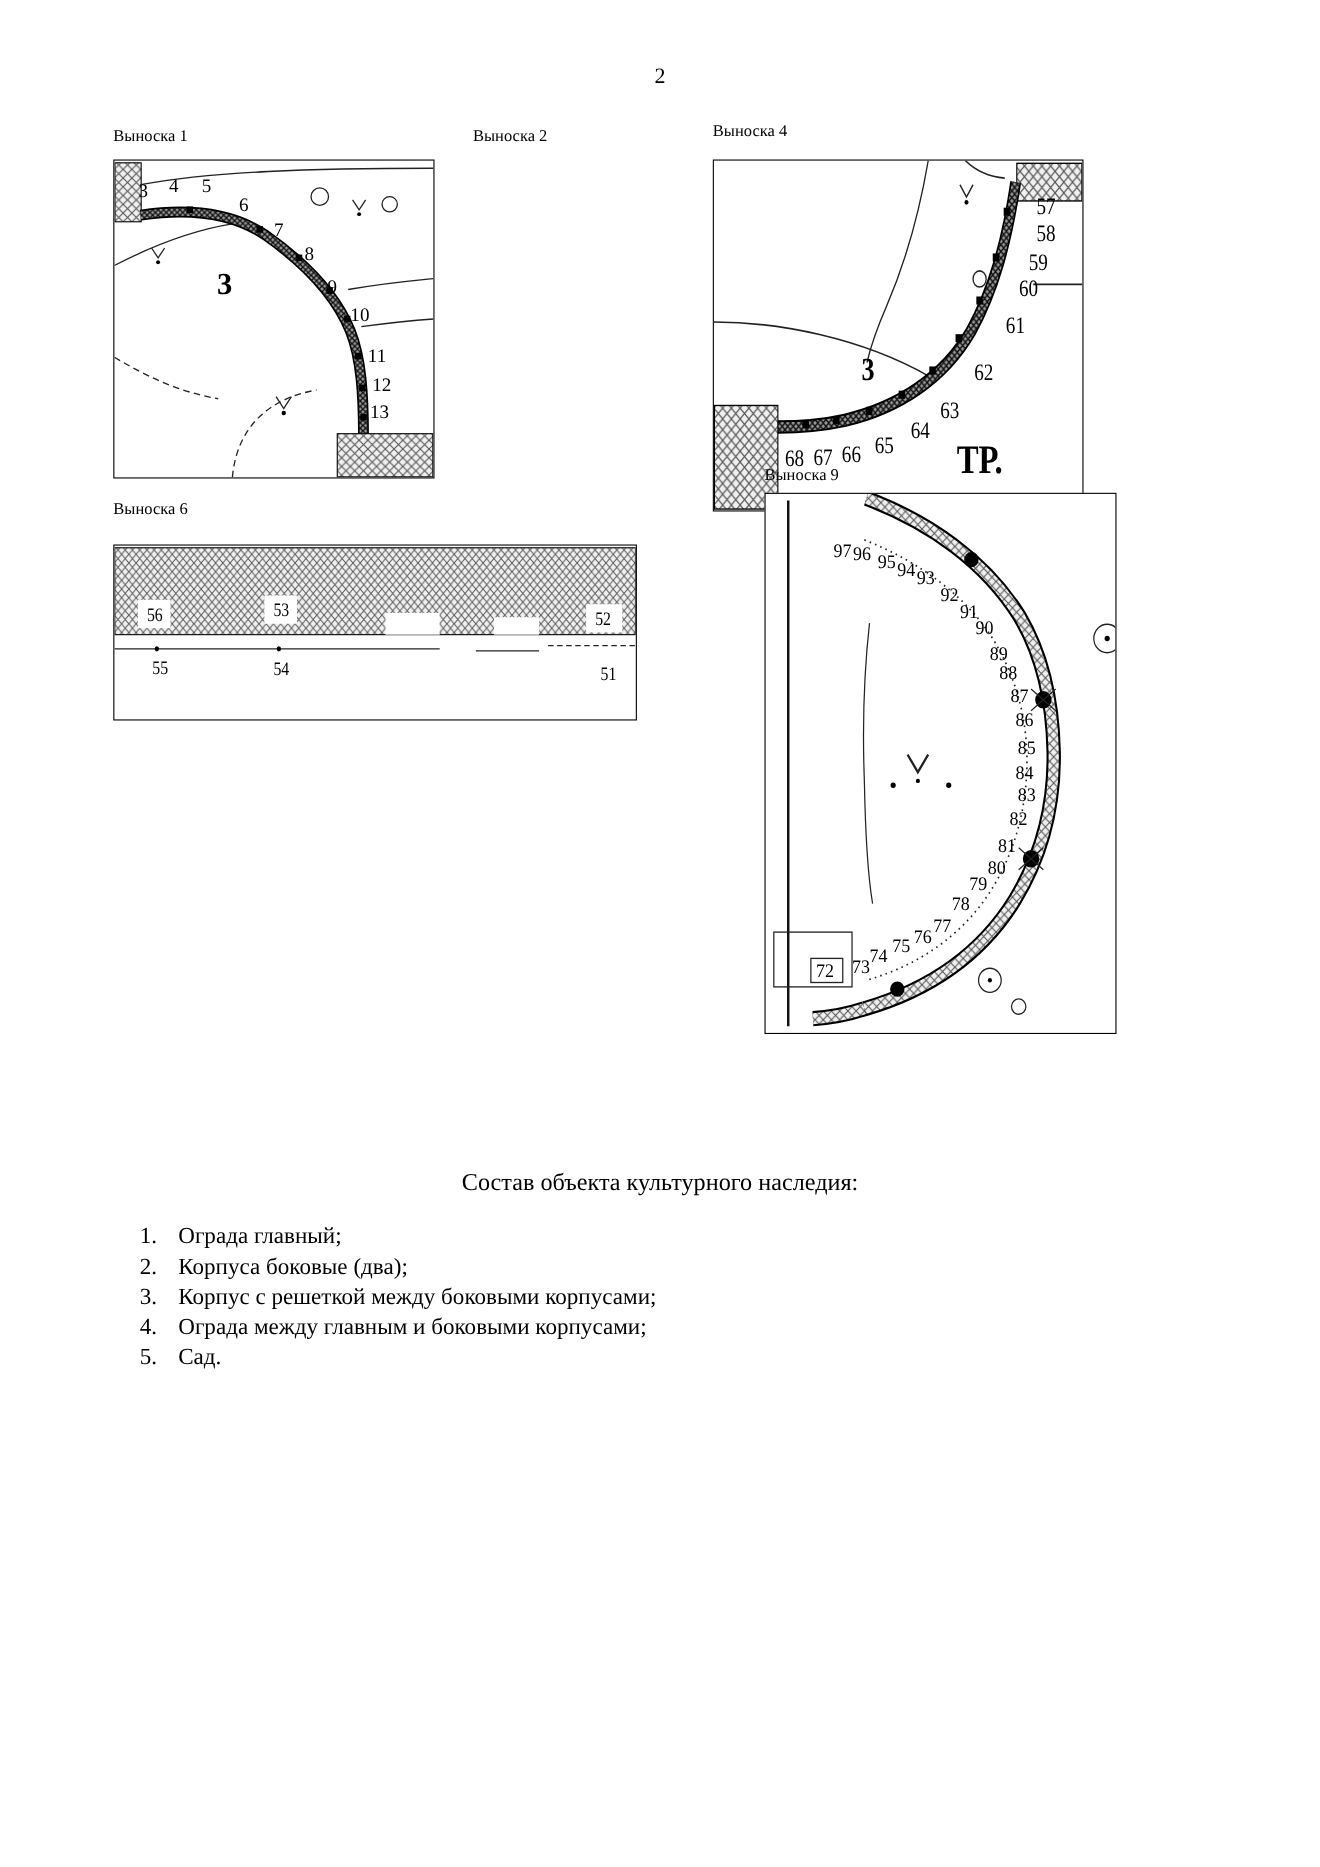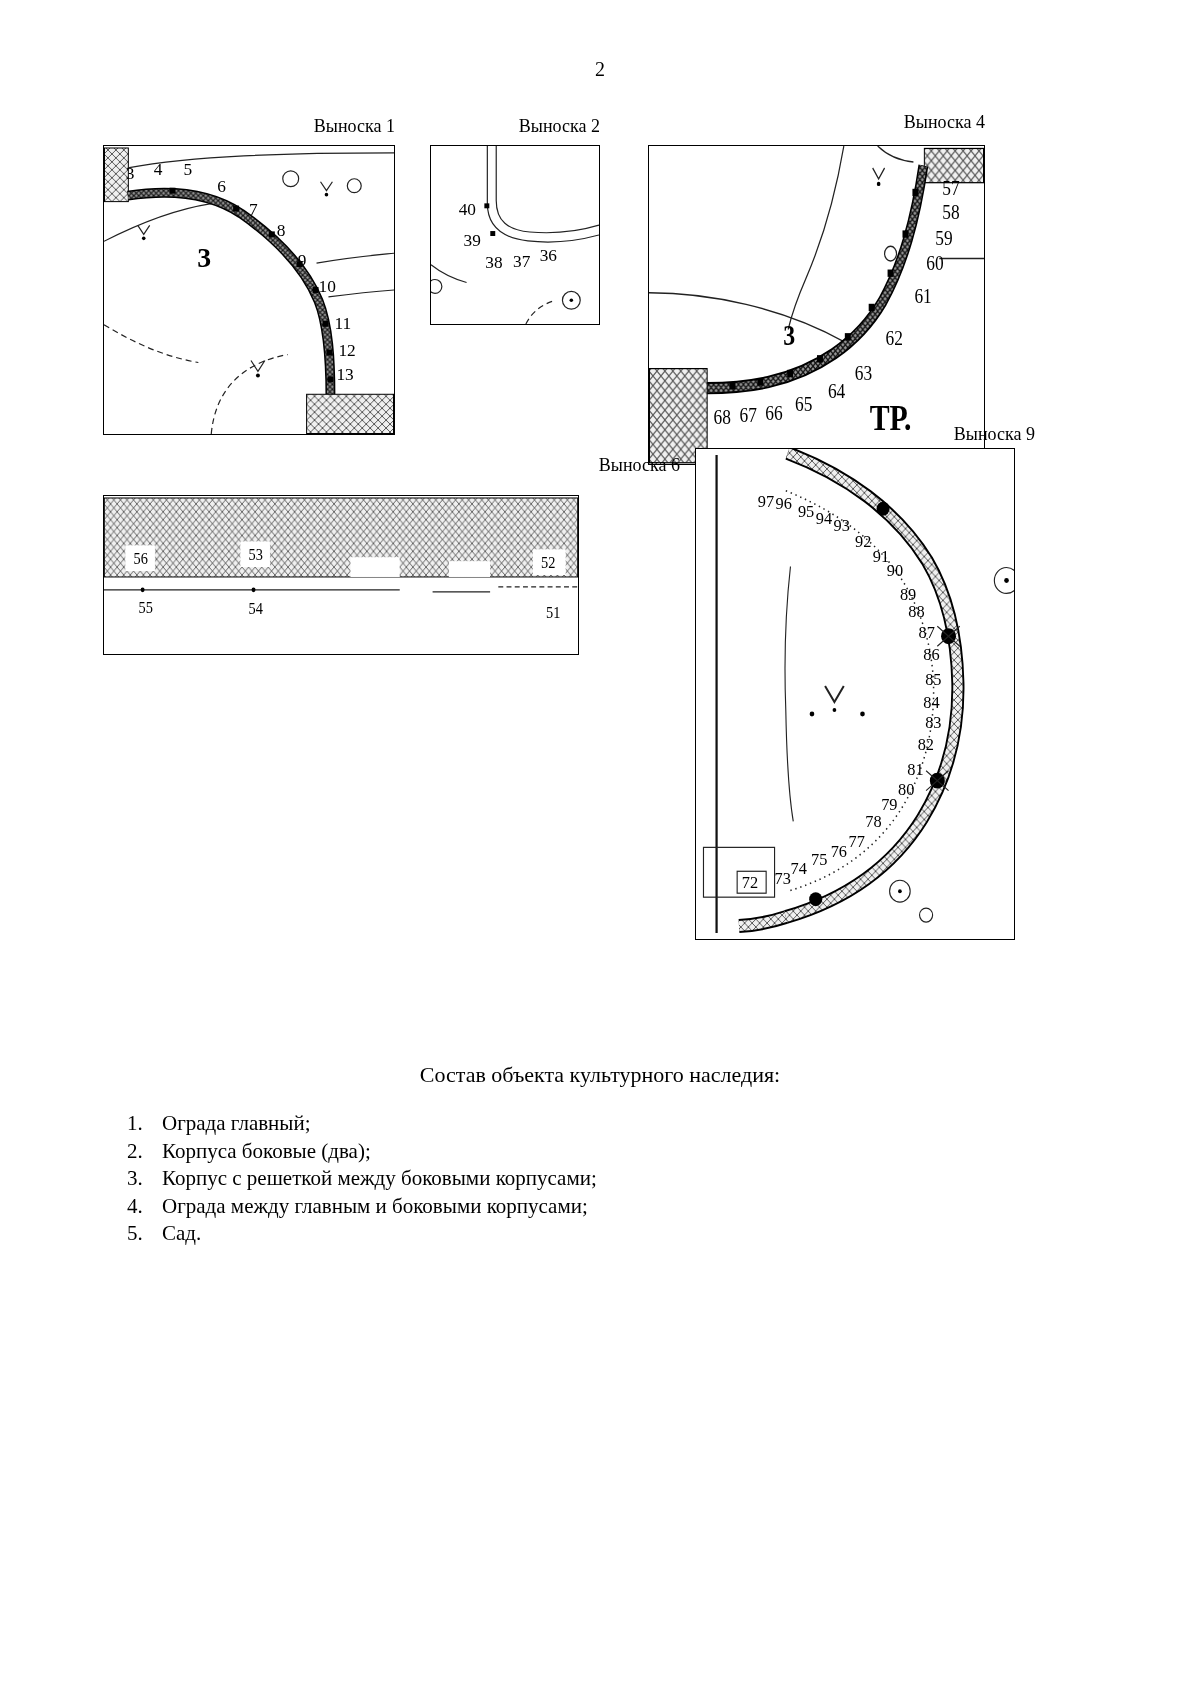--- a/index.html
+++ b/index.html
@@ -3,21 +3,21 @@
 <meta charset="utf-8">
 <style>
   html,body{margin:0;padding:0;background:#888;}
   .page{
     position:relative;width:1200px;height:1697px;margin:0 auto;
     background:#fff;color:#000;
     font-family:"Liberation Serif","DejaVu Serif",serif;
     overflow:hidden;
   }
   .page-number{position:absolute;left:0;right:0;top:58px;text-align:center;font-size:20px;}
-  .fig-title{position:absolute;text-align:right;font-size:18px;}
+  .fig-title{position:absolute;text-align:left;font-size:15px;}
   .map-box{position:absolute;border:1px solid #000;box-sizing:border-box;background:#fff;}
   .map-box svg{display:block;width:100%;height:100%;}
 
   svg text{font-family:"Liberation Serif","DejaVu Serif",serif;fill:#000;}
   .lbl text{font-size:17.5px;}
   .thin{fill:none;stroke:#222;stroke-width:1.2px;}
   .thick{fill:none;stroke:#111;stroke-width:2.4px;}
   .dash{stroke-dasharray:6 4;}
   .dot{fill:none;stroke:#222;stroke-width:1.6px;stroke-dasharray:1.5 4;}
   .pt{fill:#000;}
@@ -92,40 +92,20 @@
           <text x="216" y="147">10</text>
           <text x="232" y="184">11</text>
           <text x="236" y="211">12</text>
           <text x="234" y="236">13</text>
           <text x="94" y="122" style="font-size: 28px; font-weight: bold;">3</text>
         </g>
     </svg>
   </div>
 
   <div class="fig-title" style="left:430px;top:116px;width:170px">Выноска 2</div>
-  <div class="map-box" style="left:430px;top:145px;width:170px;height:180px">
-    <svg viewBox="0 0 170 180" preserveAspectRatio="none">
-      <path d="M57 0 L57 58 C 57 82, 72 93, 98 96 C 124 99, 148 96, 170 90" class="thin"></path>
-      <path d="M66 0 L66 55 C 66 76, 78 85, 100 87 C 124 89, 150 86, 170 80" class="thin"></path>
-      <rect class="pt" x="54" y="58" width="5" height="5"></rect>
-      <rect class="pt" x="60" y="86" width="5" height="5"></rect>
-      <path d="M0 120 C 10 128, 22 134, 36 138" class="thin"></path>
-      <circle cx="4" cy="142" r="7" class="thin"></circle>
-      <circle cx="142" cy="156" r="9" class="thin"></circle>
-      <circle cx="142" cy="156" r="1.8"></circle>
-      <path d="M96 180 C 102 168, 112 160, 126 156" class="thin dash"></path>
-      <g class="lbl">
-          <text x="28" y="70">40</text>
-          <text x="33" y="101">39</text>
-          <text x="55" y="123">38</text>
-          <text x="83" y="122">37</text>
-          <text x="110" y="116">36</text>
-        </g>
-    </svg>
-  </div>
 
   <div class="fig-title" style="left:648px;top:112px;width:337px">Выноска 4</div>
   <div class="map-box" style="left:648px;top:145px;width:337px;height:320px">
     <svg viewBox="0 0 337 260" preserveAspectRatio="none">
       <rect x="277" y="2" width="59.5" height="28" fill="url(#xh)" stroke="#000"></rect>
       <path d="M196 0 C 188 38, 176 74, 158 108 C 150 123, 144 136, 140 150" class="thin"></path>
       <path d="M0 120 C 60 120, 135 132, 196 160" class="thin"></path>
       <path d="M230 0 C 240 8, 252 12, 266 13" class="thin"></path>
       <path class="band-o" d="M276 16 C 268 60, 256 96, 235 127 C 210 162, 168 184, 120 193 C 98 197, 76 198, 58 198"></path>
       <path class="band-i" d="M276 16 C 268 60, 256 96, 235 127 C 210 162, 168 184, 120 193 C 98 197, 76 198, 58 198"></path>

